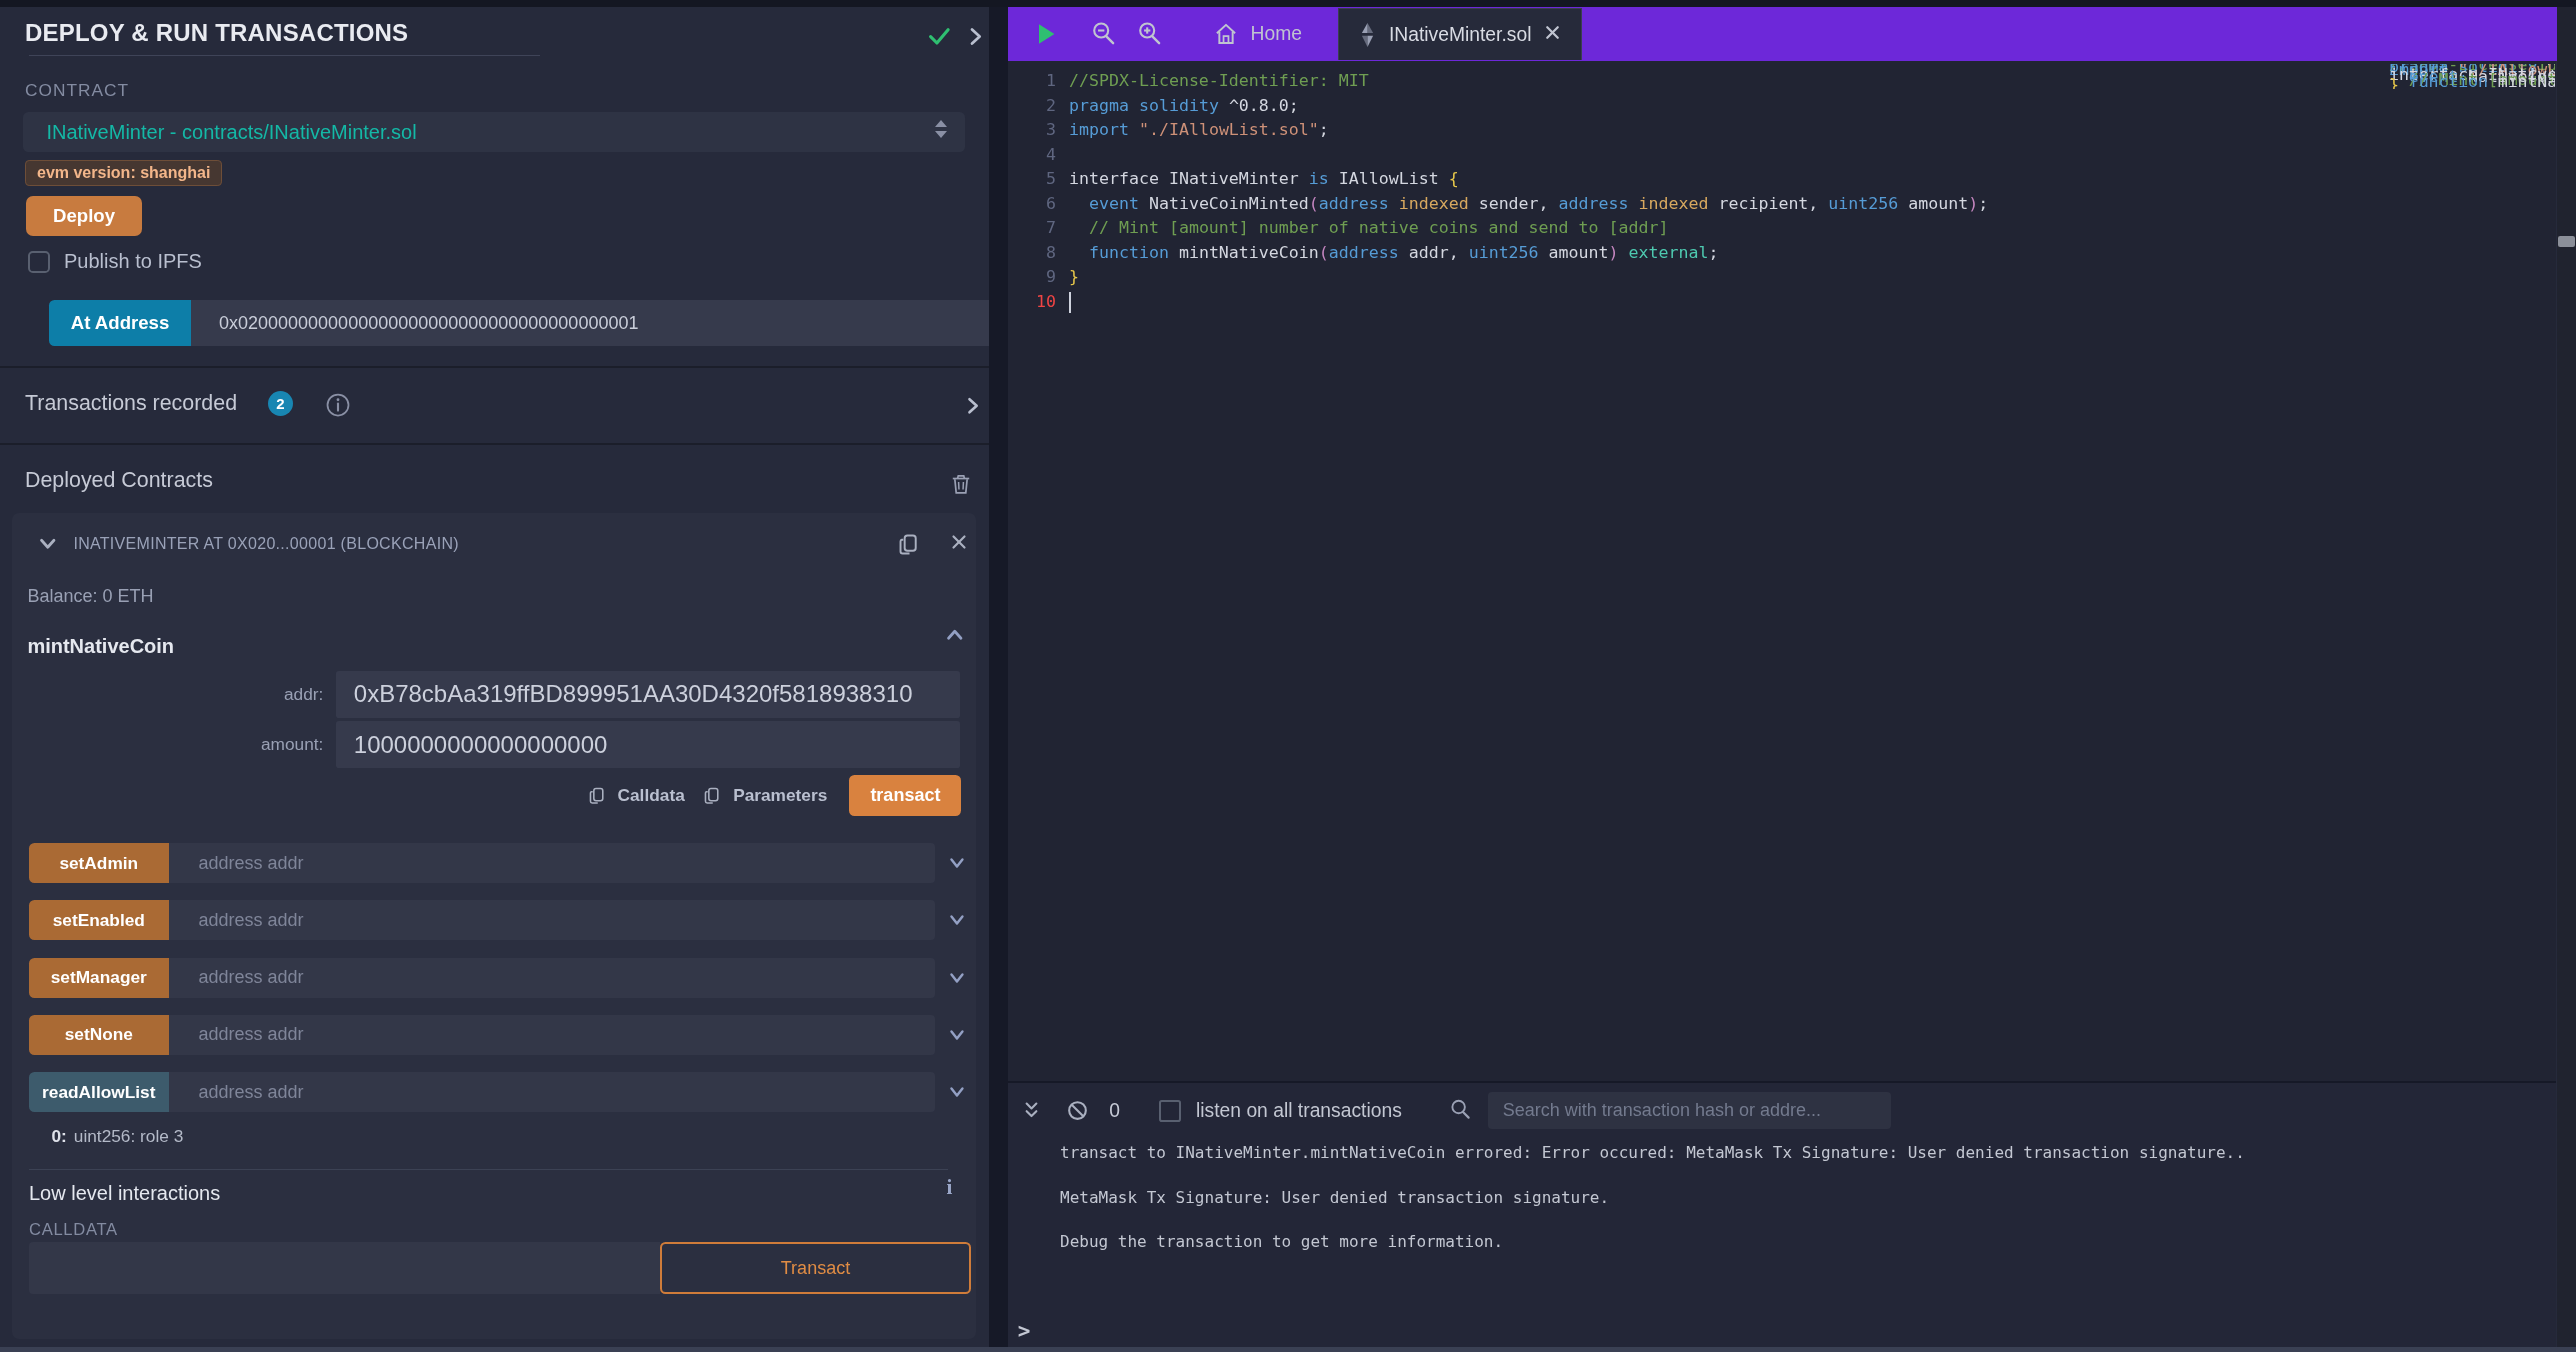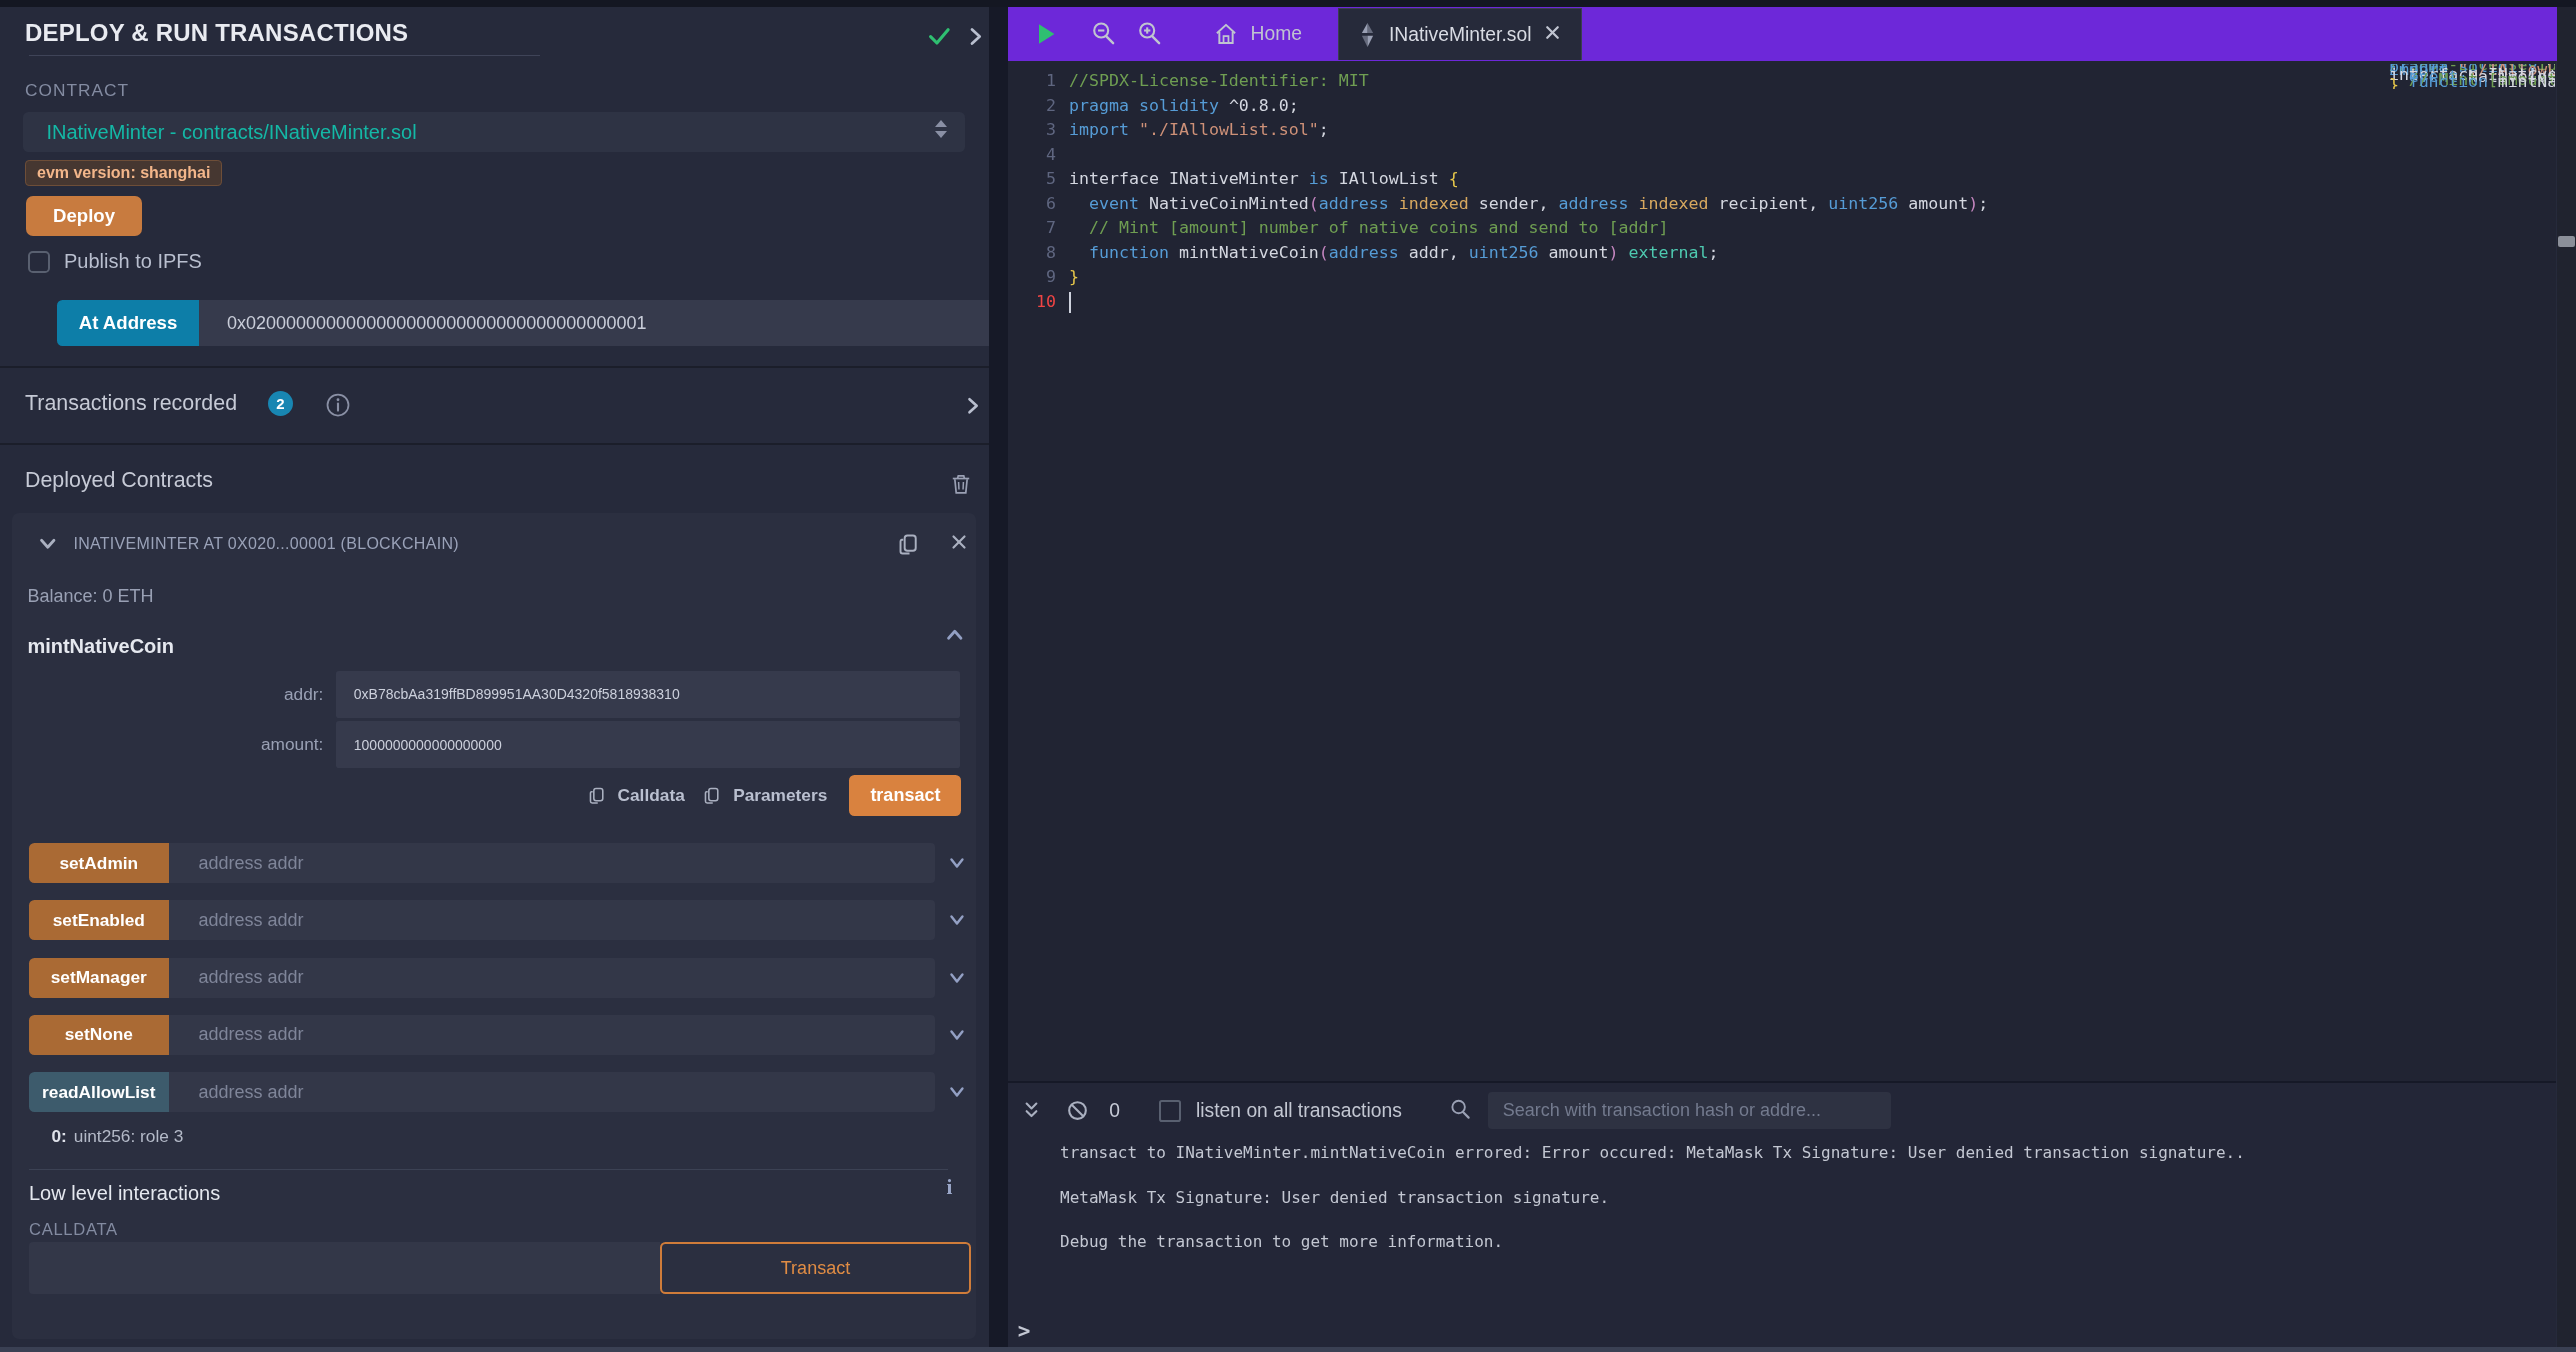--- a/index.html
+++ b/index.html
@@ -16,21 +16,21 @@
   .contract-label{position:absolute;left:25px;top:73px;font-size:17.3px;color:#838ba1;letter-spacing:1px;}
   .contract-select{position:absolute;left:23px;top:105px;width:942px;height:40px;background:#2e3344;border-radius:5.5px;display:flex;align-items:center;padding-left:23.5px;box-sizing:border-box;font-size:20px;color:#14b8a6;}
   .select-arrows{position:absolute;right:18px;top:8.3px;display:flex;flex-direction:column;gap:4.1px;}
   .tri-up{width:0;height:0;border-left:6.2px solid transparent;border-right:6.2px solid transparent;border-bottom:7.6px solid #8a90a5;}
   .tri-down{width:0;height:0;border-left:6.2px solid transparent;border-right:6.2px solid transparent;border-top:7.6px solid #8a90a5;}
   .evm-badge{position:absolute;left:25px;top:153px;height:26px;display:inline-flex;align-items:center;padding:0 11px;background:#463731;border:1.4px solid #6e4e38;border-radius:4.1px;color:#f3b68a;font-size:16px;font-weight:bold;box-sizing:border-box;}
   .deploy-btn{position:absolute;left:26px;top:189px;width:116px;height:40px;background:#c87b3f;border:none;border-radius:7px;color:#fff;font-size:18.6px;font-weight:bold;font-family:inherit;display:flex;align-items:center;justify-content:center;}
   .publish-row{position:absolute;left:28px;top:243px;display:flex;align-items:center;gap:14px;}
   .checkbox{width:22px;height:22px;border:2.1px solid #596070;border-radius:4.8px;background:transparent;box-sizing:border-box;}
   .publish-label{font-size:20px;color:#b9bfcf;}
-  .ataddr-row{position:absolute;left:26px;top:293px;width:1046px;height:46px;display:flex;padding-left:31px;}
+  .ataddr-row{position:absolute;left:18px;top:293px;width:1046px;height:46px;display:flex;padding-left:31px;}
   .ataddr-btn{width:142px;height:46px;background:#0d7ea8;border:none;border-radius:5.5px 0 0 5.5px;color:#fff;font-size:18.6px;font-weight:bold;font-family:inherit;display:flex;align-items:center;justify-content:center;}
   .ataddr-input{flex:1;height:46px;background:#363a4c;border:none;border-radius:0 4.1px 4.1px 0;padding:0 0 0 28px;font-size:18px;color:#c9cdd9;font-family:inherit;box-sizing:border-box;outline:none;}
   .hdiv{position:absolute;left:0;width:989px;height:2.1px;background:#1b1e2a;}
   .tx-row{position:absolute;left:25px;top:384px;display:flex;align-items:flex-start;gap:31px;}
   .tx-label,.deployed-label{font-size:21.4px;color:#c6cad6;}
   .count-badge{min-width:25px;height:25px;border-radius:50%;background:#1886b2;color:#fff;font-size:15px;font-weight:bold;display:flex;align-items:center;justify-content:center;}
   .tx-expand{position:absolute;left:961px;top:387px;}
   .deployed-row{position:absolute;left:25px;top:461px;}
   .trash-btn{position:absolute;left:948px;top:464px;}
 
@@ -40,21 +40,21 @@
   .card-chevron{position:absolute;left:23.5px;top:2.8px;}
   .card-title{position:absolute;left:61px;top:5.5px;font-size:16px;color:#9aa2b8;letter-spacing:0.3px;}
   .card-copy{position:absolute;left:883px;top:0px;}
   .card-close{position:absolute;left:936px;top:1.4px;}
   .balance{position:absolute;left:15px;top:73px;font-size:18px;color:#99a0b4;}
   .fn-title{position:absolute;left:15px;top:122px;font-size:20px;font-weight:bold;color:#e5e8ef;}
   .fn-collapse{position:absolute;left:931px;top:110px;}
   .fields{position:absolute;left:0;top:157px;width:100%;}
   .field-row{display:flex;align-items:center;height:48px;margin-bottom:2.8px;}
   .field-label{width:311px;text-align:right;padding-right:12.4px;font-size:17.3px;color:#99a0b4;}
-  .field-input{width:624px;height:47px;background:#363a4c;border:none;border-radius:2.8px;padding:0 18px;font-size:14px;color:#ccd0dc;font-family:inherit;box-sizing:border-box;outline:none;}
+  .field-input{width:624px;height:47px;background:#363a4c;border:none;border-radius:2.8px;padding:0 18px;font-size:24px;color:#ccd0dc;font-family:inherit;box-sizing:border-box;outline:none;}
   .action-row{position:absolute;left:0;top:262px;width:100%;height:41px;display:flex;align-items:center;justify-content:flex-end;padding-right:15px;box-sizing:border-box;gap:16.6px;}
   .copy-label{display:flex;align-items:center;gap:8.3px;font-size:17.3px;font-weight:bold;color:#b9bfcf;}
   .transact-btn{width:112px;height:41px;background:#d9823f;border:none;border-radius:5.5px;color:#fff;font-size:18px;font-weight:bold;font-family:inherit;margin-left:5.5px;display:flex;align-items:center;justify-content:center;}
   .fn-rows{position:absolute;left:16.6px;top:330px;width:939px;}
   .fn-row{display:flex;align-items:center;height:40px;margin-bottom:17.3px;}
   .fn-btn{width:140px;height:40px;border:none;border-radius:5.5px 0 0 5.5px;color:#fff;font-size:17.3px;font-weight:bold;font-family:inherit;display:flex;align-items:center;justify-content:center;}
   .fn-btn.orange{background:#aa6a34;}
   .fn-btn.blue{background:#3d5b6c;}
   .fn-input{width:769px;height:40px;background:#333748;border:none;border-radius:0 4.1px 4.1px 0;padding:0 0 0 30px;font-size:18px;color:#c9cdd9;font-family:inherit;box-sizing:border-box;outline:none;}
   .fn-input::placeholder{color:#7f8599;}

